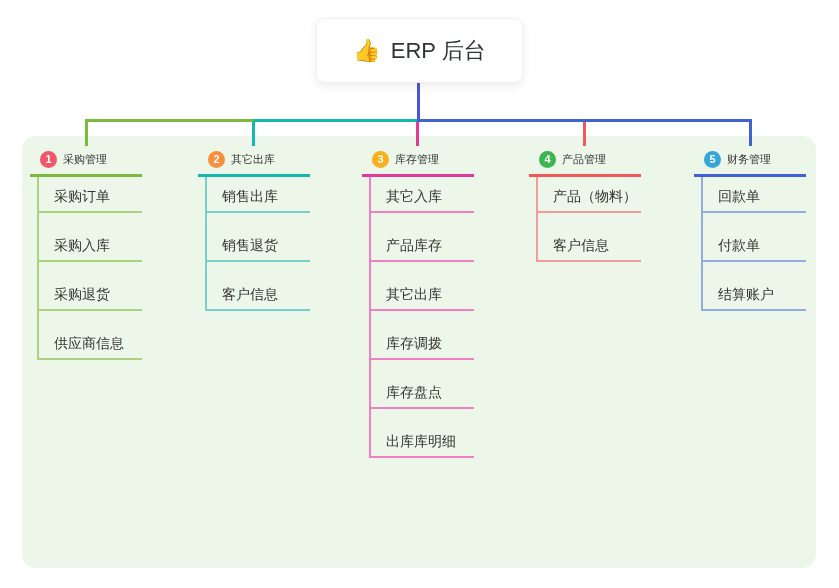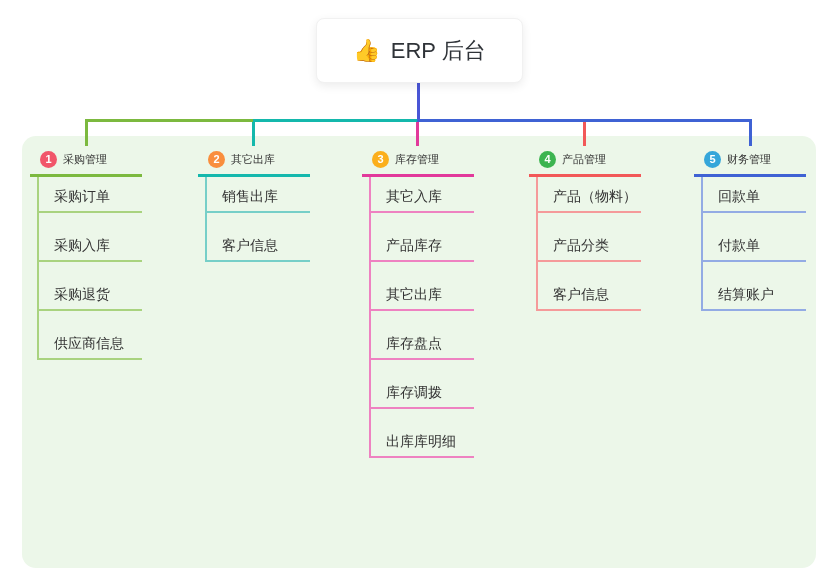--- a/index.html
+++ b/index.html
@@ -125,47 +125,47 @@
       </div>
     </div>
 
     <div class="branch b2" style="--line: #14b8ac; --child-line: #76cfc8; --badge: #f98e3d;">
       <div class="branch-header">
         <span class="badge">2</span>
         <span class="branch-title">其它出库</span>
       </div>
       <div class="children">
         <div class="child">销售出库</div>
+        <div class="child">销售退货</div>
         <div class="child">客户信息</div>
       </div>
     </div>
 
     <div class="branch b3" style="--line: #e2399b; --child-line: #ee82c1; --badge: #fbaf1c;">
       <div class="branch-header">
         <span class="badge">3</span>
         <span class="branch-title">库存管理</span>
       </div>
       <div class="children">
         <div class="child">其它入库</div>
         <div class="child">产品库存</div>
         <div class="child">其它出库</div>
+        <div class="child">库存调拨</div>
         <div class="child">库存盘点</div>
-        <div class="child">库存调拨</div>
         <div class="child">出库库明细</div>
       </div>
     </div>
 
     <div class="branch b4" style="--line: #f25858; --child-line: #f59a9a; --badge: #3cb450;">
       <div class="branch-header">
         <span class="badge">4</span>
         <span class="branch-title">产品管理</span>
       </div>
       <div class="children">
         <div class="child">产品（物料）</div>
-        <div class="child">产品分类</div>
         <div class="child">客户信息</div>
       </div>
     </div>
 
     <div class="branch b5" style="--line: #3f62d4; --child-line: #93abe4; --badge: #35a6da;">
       <div class="branch-header">
         <span class="badge">5</span>
         <span class="branch-title">财务管理</span>
       </div>
       <div class="children">

